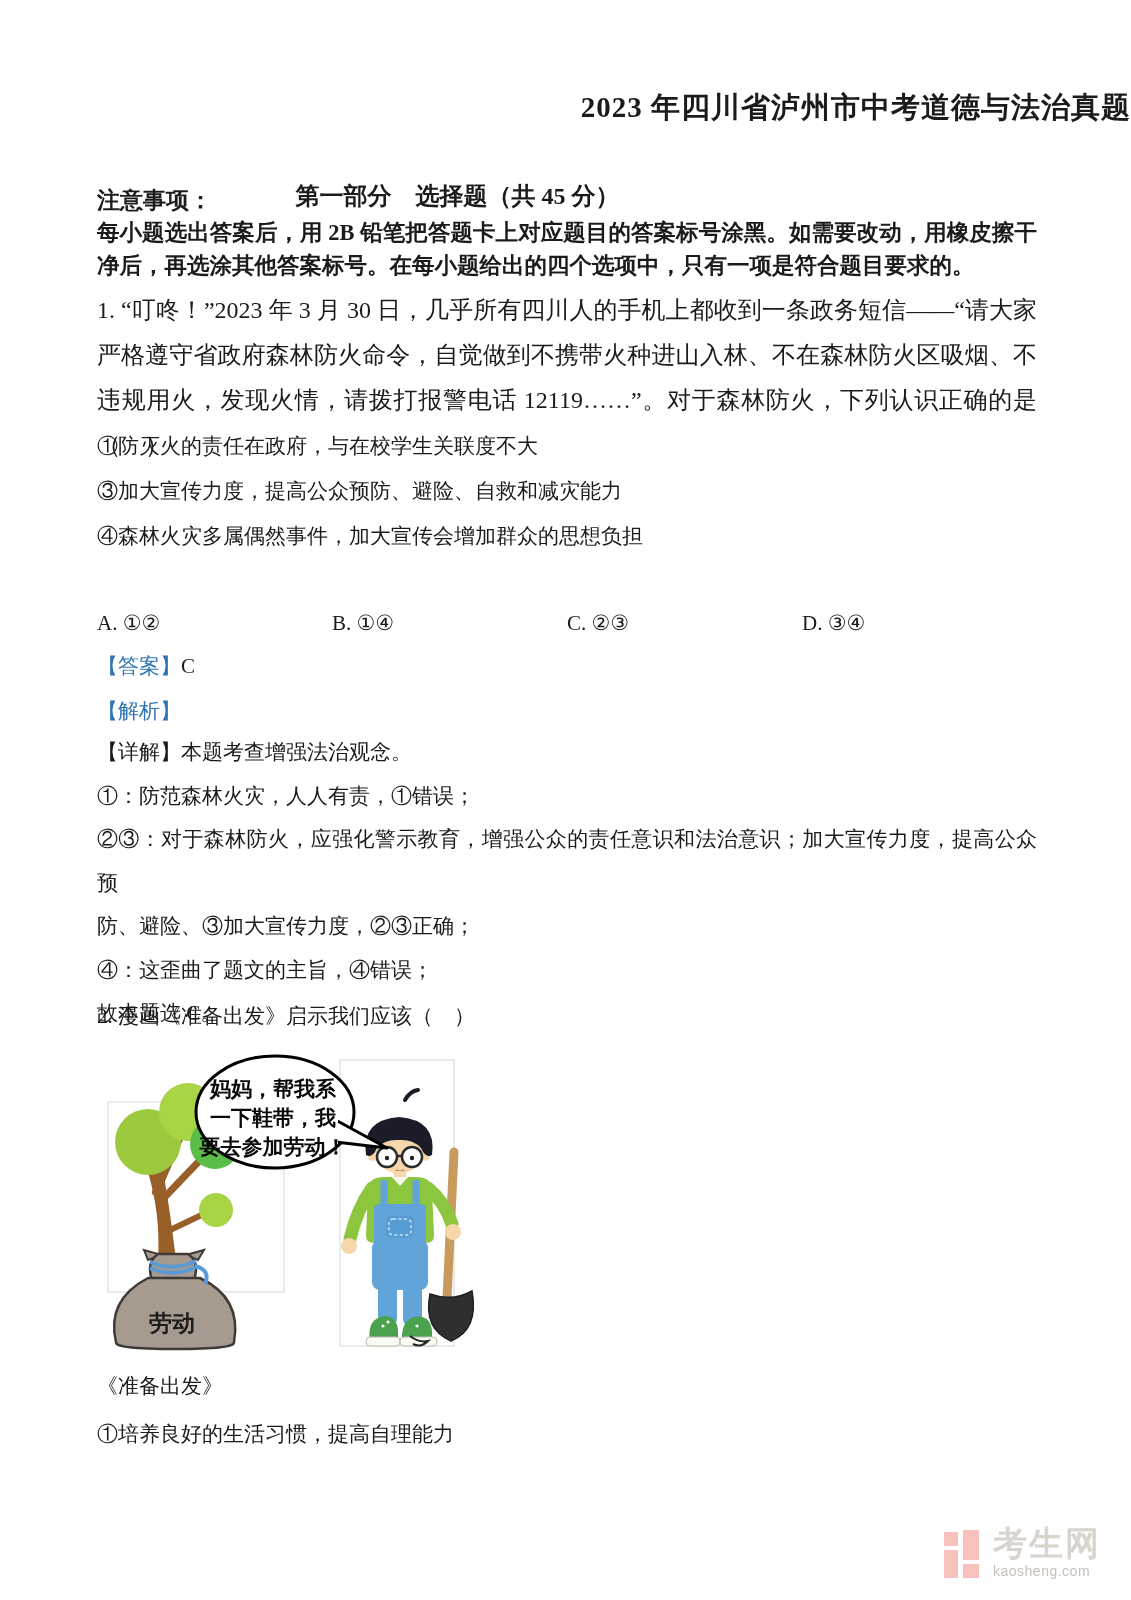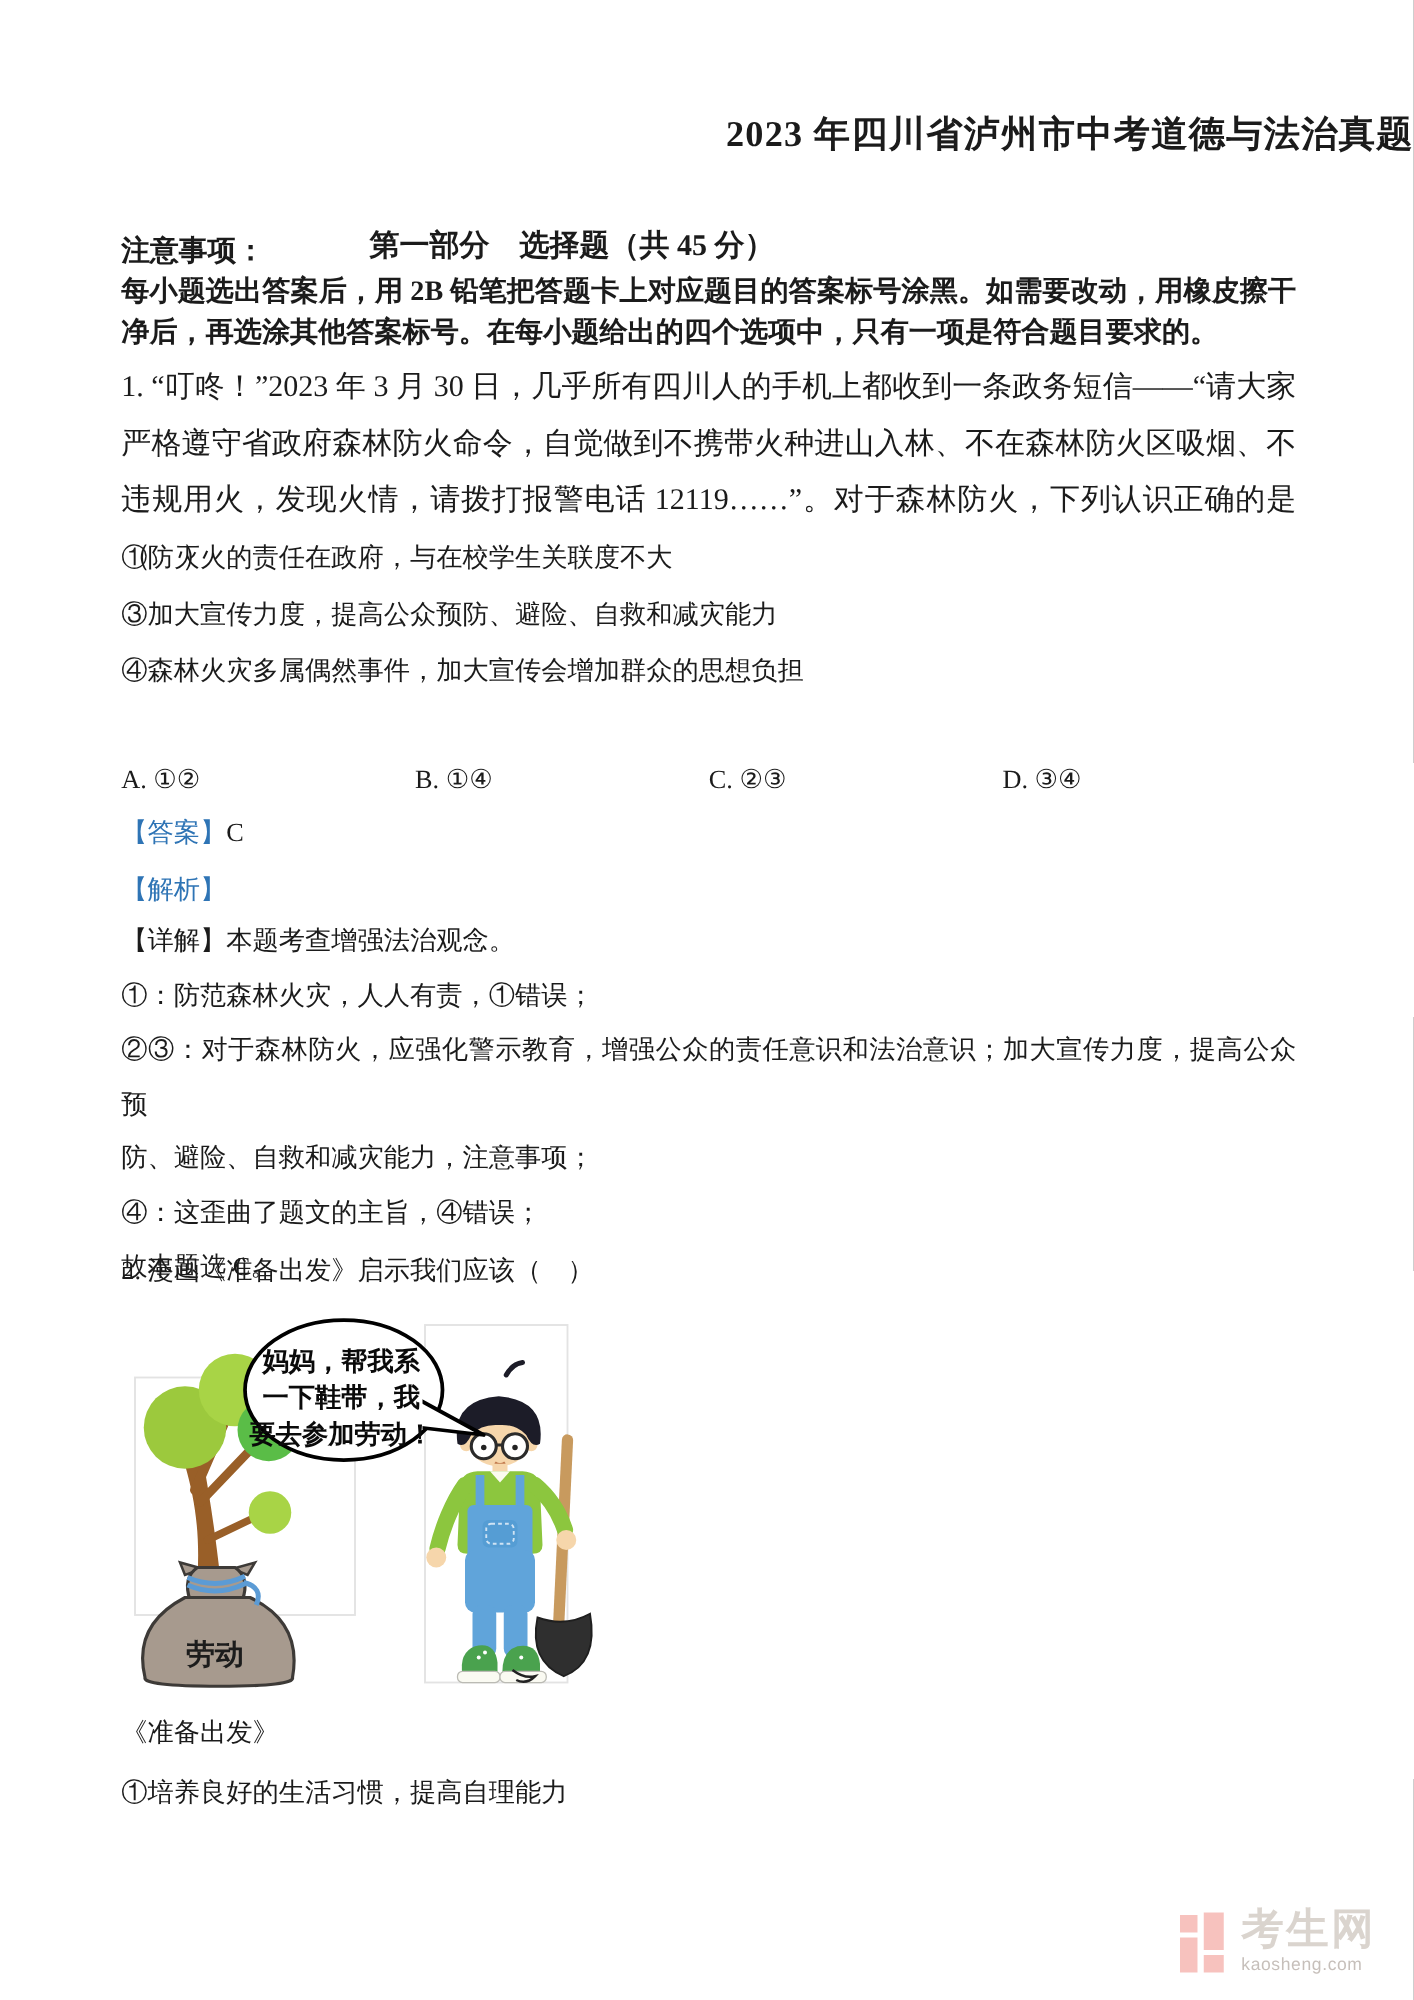--- a/index.html
+++ b/index.html
@@ -131,21 +131,21 @@
   </div>
 
   <div class="abs answer-line"><span class="tag-blue">【答案】</span><span>C</span></div>
 
   <div class="abs analysis-line"><span class="tag-blue">【解析】</span></div>
 
   <div class="abs details">
     <div>【详解】本题考查增强法治观念。</div>
     <div>①：防范森林火灾，人人有责，①错误；</div>
     <div class="stretch">②③：对于森林防火，应强化警示教育，增强公众的责任意识和法治意识；加大宣传力度，提高公众预</div>
-    <div>防、避险、自救和减灾能力，注意事项；</div>
+    <div>防、避险、③加大宣传力度，②③正确；</div>
     <div>④：这歪曲了题文的主旨，④错误；</div>
     <div>故本题选 C。</div>
   </div>
 
   <div class="abs q2-stem">2. 漫画《准备出发》启示我们应该（　）</div>
 
   <div class="abs cartoon">
     <svg width="385" height="312" viewBox="0 0 385 312" xmlns="http://www.w3.org/2000/svg">
 
       <g>

